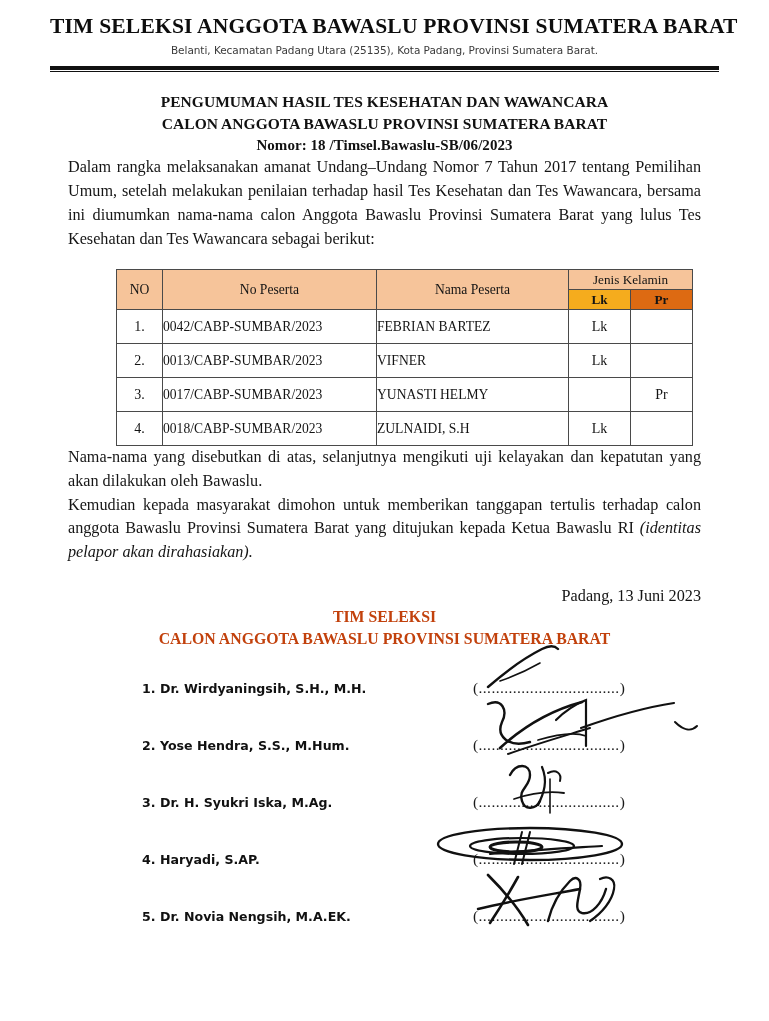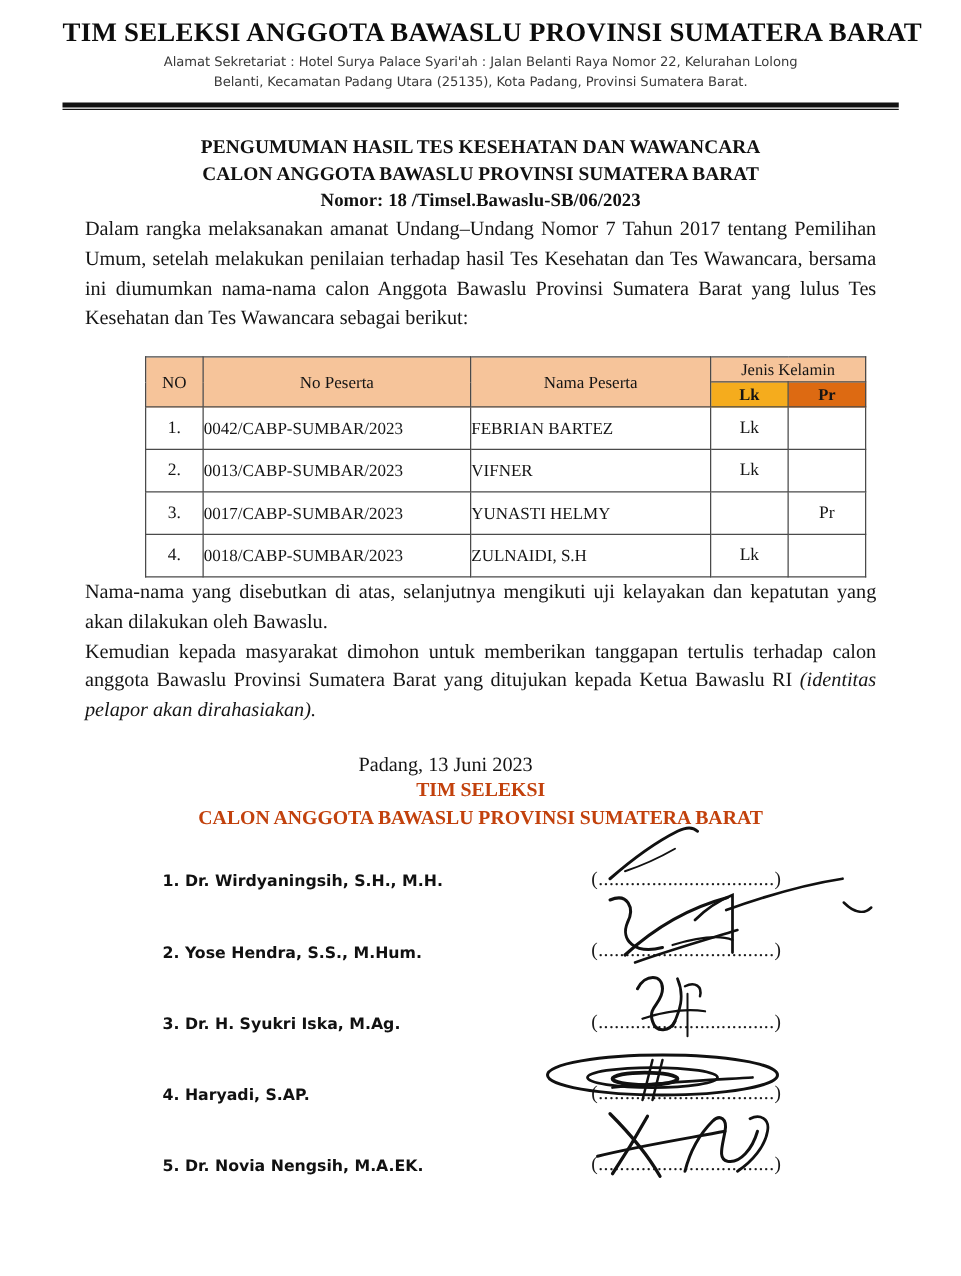--- a/index.html
+++ b/index.html
@@ -150,21 +150,21 @@
     font-size: 14px;
   }
   col.w-no     { width: 46px; }
   col.w-nop    { width: 214px; }
   col.w-nama   { width: 192px; }
   col.w-lk     { width: 62px; }
   col.w-pr     { width: 62px; }
 
   
   .date-line {
-    text-align: center;
+    text-align: right;
     padding: 0 68px 0 12px;
     margin-top: 22px;
     font-size: 16.2px;
     color: #141414;
   }
 
   
   .sig-head {
     text-align: center;
     font-weight: bold;
@@ -179,21 +179,21 @@
   .sig-row {
     position: relative;
     height: 57px;
   }
   .sig-name {
     font-family: "DejaVu Sans", "Liberation Sans", sans-serif;
     font-weight: bold;
     font-size: 12.6px;
     color: #111;
     position: absolute;
-    left: 0;
+    left: 12px;
     top: 0;
   }
   .sig-placeholder {
     position: absolute;
     left: 343px;
     top: -2px;
     font-size: 15.5px;
     letter-spacing: 0.4px;
     color: #1a1a1a;
     white-space: nowrap;
@@ -212,21 +212,20 @@
   }
 </style>
 </head>
 <body>
 
 <div class="page">
 
   <div class="letterhead">
     <div class="lh-title">TIM SELEKSI ANGGOTA BAWASLU PROVINSI SUMATERA BARAT</div>
     <div class="lh-lines">
-      <div>Alamat Sekretariat :  Hotel Surya Palace Syari'ah : Jalan Belanti Raya Nomor 22, Kelurahan Lolong</div>
       <div>Belanti, Kecamatan Padang Utara (25135), Kota Padang, Provinsi Sumatera Barat.</div>
     </div>
   </div>
   <div class="rule-wrap">
     <div class="rule-thick"></div>
     <div class="rule-thin"></div>
   </div>
 
   <div class="ann-head">
     <div>PENGUMUMAN HASIL TES KESEHATAN DAN WAWANCARA</div>

